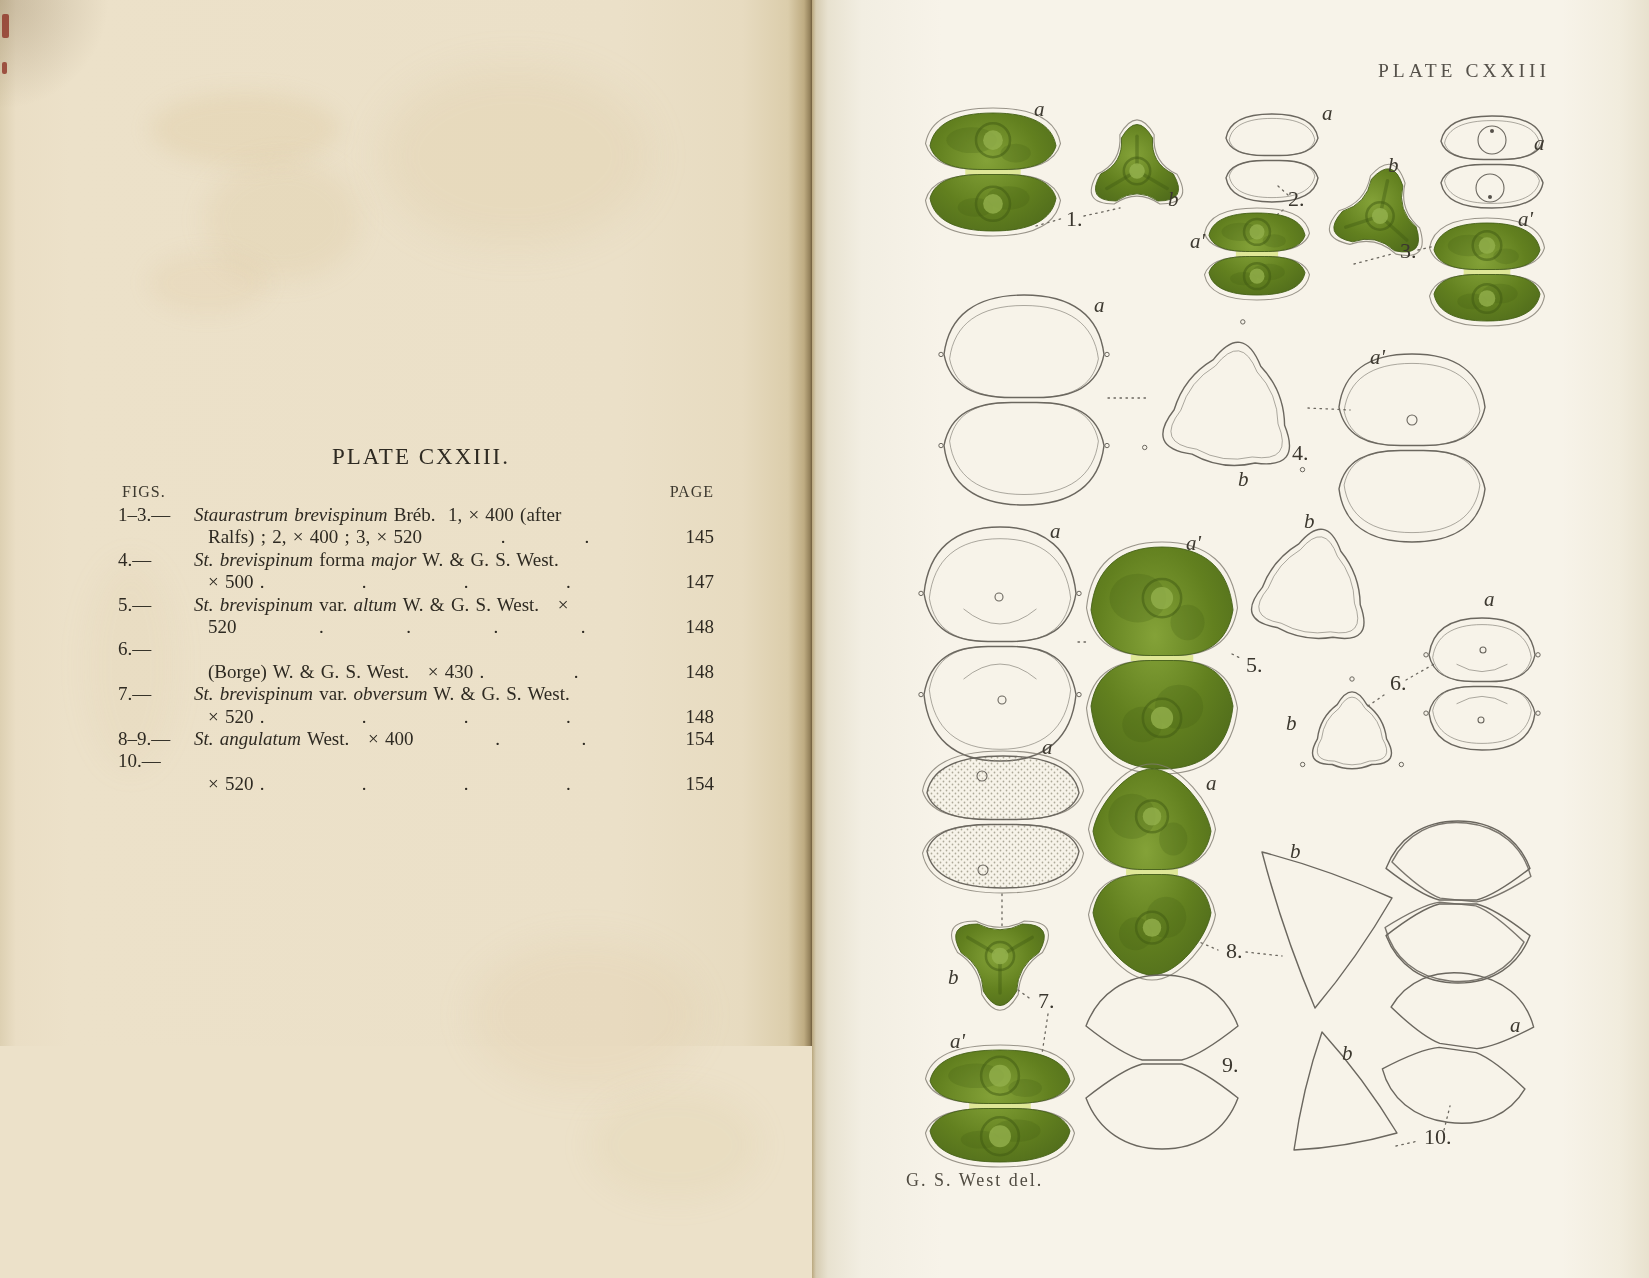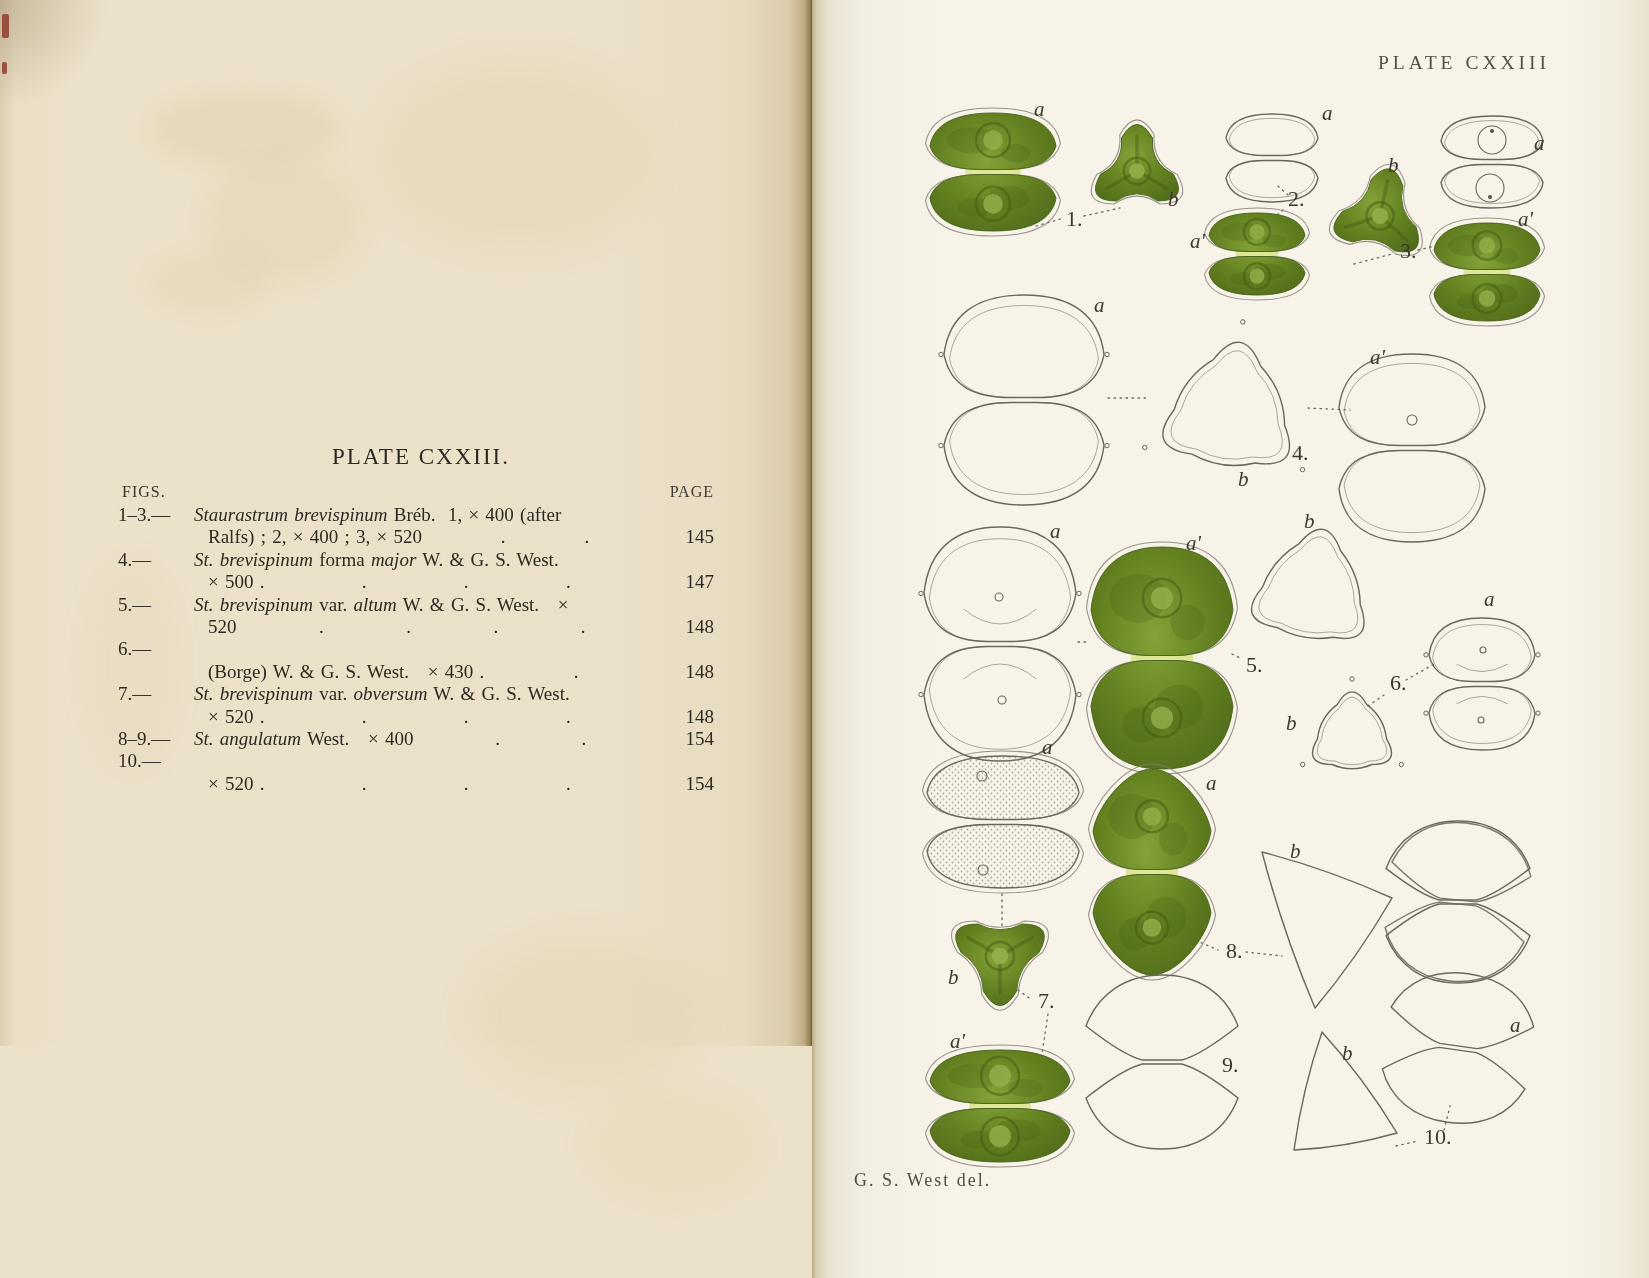--- a/index.html
+++ b/index.html
@@ -42,23 +42,23 @@
   .ltext i{font-style:italic;}
   .ldots{flex:1;display:flex;justify-content:space-evenly;}
   .lpage{flex:0 0 46px;text-align:right;}
   
   .right-page{
     position:absolute;left:812px;top:0;width:837px;height:1278px;
     background:linear-gradient(90deg,
       #baa87e 0px,#d6ccb2 4px,#e8e2d0 16px,#f2eee2 50px,#f7f3e9 130px,
       #f7f3e9 750px,#f1ecdd 808px,#e8e1ce 837px);
   }
-  .plate-header{position:absolute;left:1378px;top:52px;width:240px;
+  .plate-header{position:absolute;left:1378px;top:60px;width:240px;
     font-size:19.5px;letter-spacing:4px;color:#55514a;}
-  .credit{position:absolute;left:854px;top:1170px;font-size:18px;
+  .credit{position:absolute;left:906px;top:1170px;font-size:18px;
     letter-spacing:2px;color:#514c42;}
   svg.plate{position:absolute;left:812px;top:0;}
   
   .wall{fill:none;stroke:#6b675f;stroke-width:1.4;stroke-linejoin:round;}
   .wall-in{fill:none;stroke:#6b675f;stroke-width:1;opacity:.55;}
   .wall-outer{fill:none;stroke:#817c71;stroke-width:1.1;opacity:.8;}
   .stipfill{stroke:#6b675f;stroke-width:1.4;stroke-linejoin:round;}
   .greenfill{stroke:#46611a;stroke-width:.9;stroke-linejoin:round;}
   .leader{stroke:#6b675f;stroke-width:1.3;stroke-dasharray:1.5 4.5;stroke-linecap:round;fill:none;}
   .fignum{font-family:"Liberation Serif",serif;font-size:22px;fill:#3b372f;}

